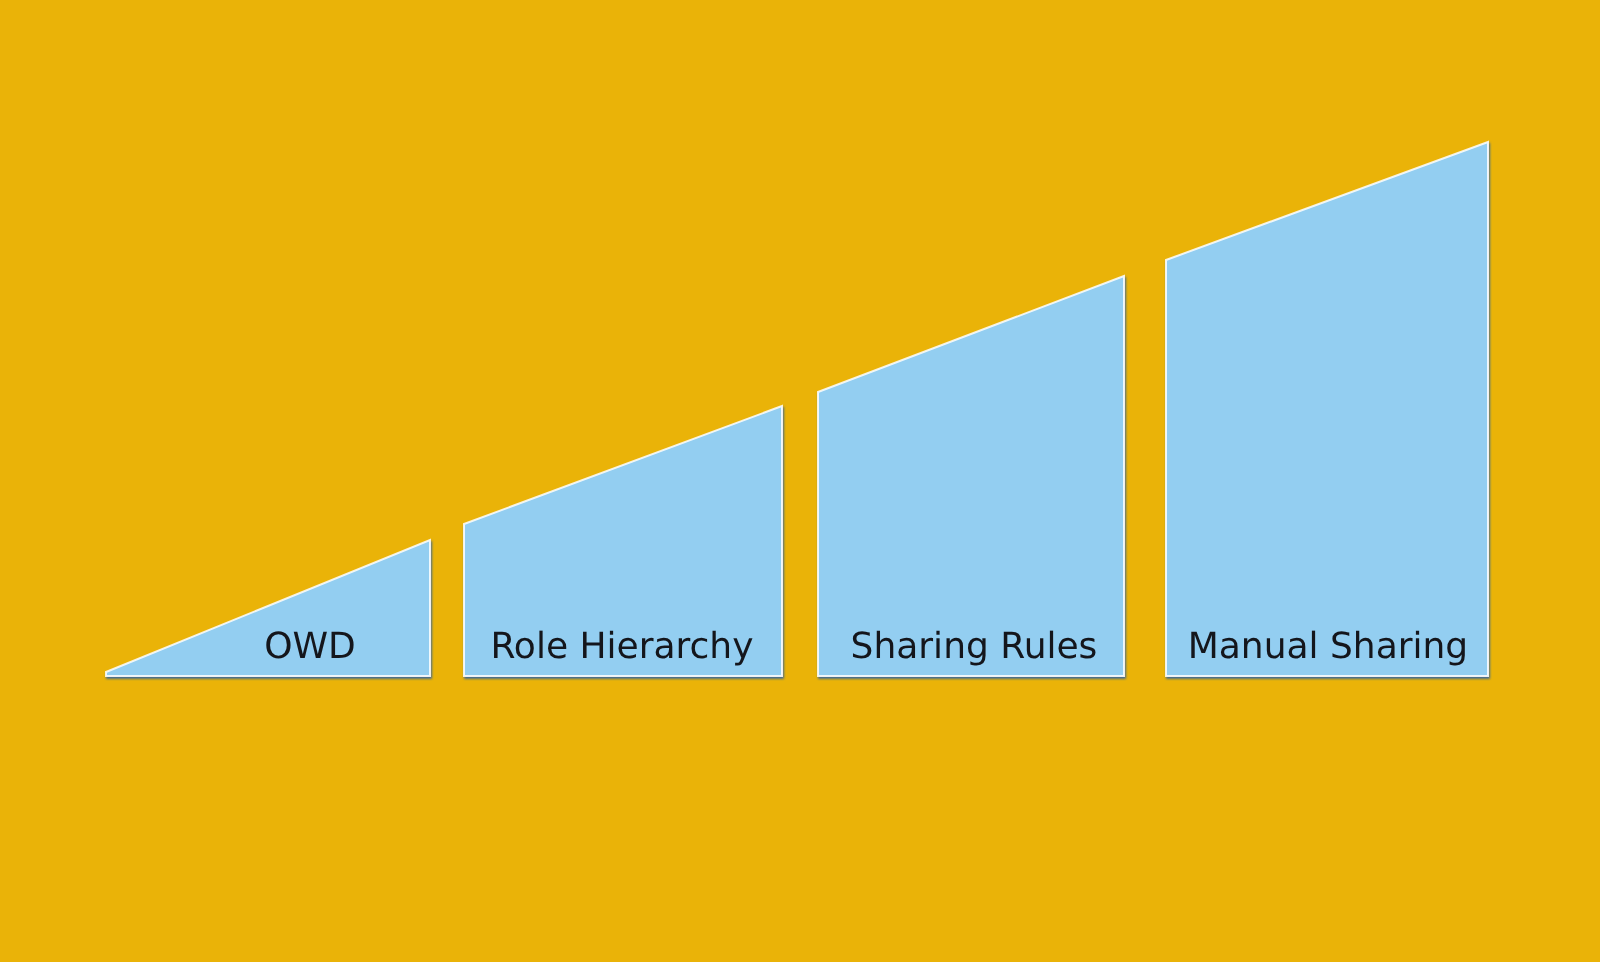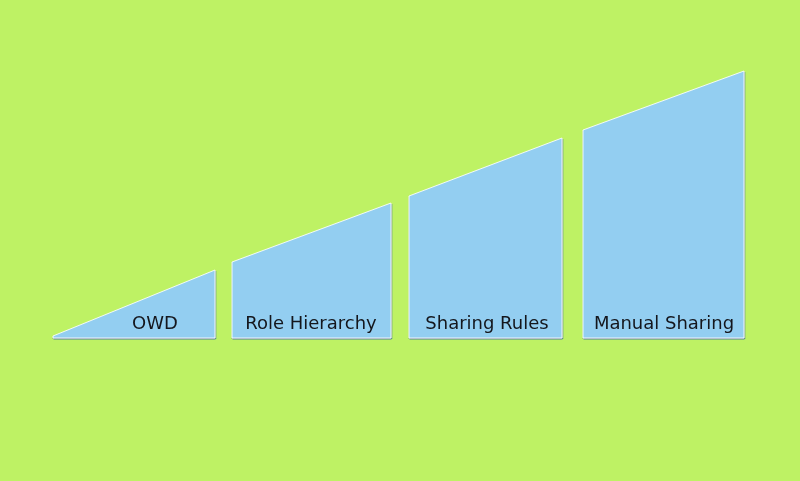--- a/index.html
+++ b/index.html
@@ -22,21 +22,21 @@
   }
   svg text {
     font-family: "DejaVu Sans", sans-serif;
     font-size: 18px;
     font-weight: 400;
   }
 </style>
 </head>
 <body>
 
-<div class="canvas" style="background: #bef264;">
+<div class="canvas" style="background: #eab308;">
   <svg width="800" height="481" viewBox="0 0 800 481" xmlns="http://www.w3.org/2000/svg">
     <defs>
       <filter id="halo" x="-10%" y="-10%" width="120%" height="120%">
         <feDropShadow dx="0.5" dy="1" stdDeviation="0.6" flood-opacity="0.9" flood-color="#2B5FA8"></feDropShadow>
       </filter>
     </defs>
     <g filter="url(#halo)">
         <polygon points="53,336 215,270 215,338 53,338" fill="#93CEF1" stroke="#FFFFFF" stroke-width="1" stroke-opacity="0.85"></polygon>
         <polygon points="232,262 391,203 391,338 232,338" fill="#93CEF1" stroke="#FFFFFF" stroke-width="1" stroke-opacity="0.85"></polygon>
         <polygon points="409,196 562,138 562,338 409,338" fill="#93CEF1" stroke="#FFFFFF" stroke-width="1" stroke-opacity="0.85"></polygon>

